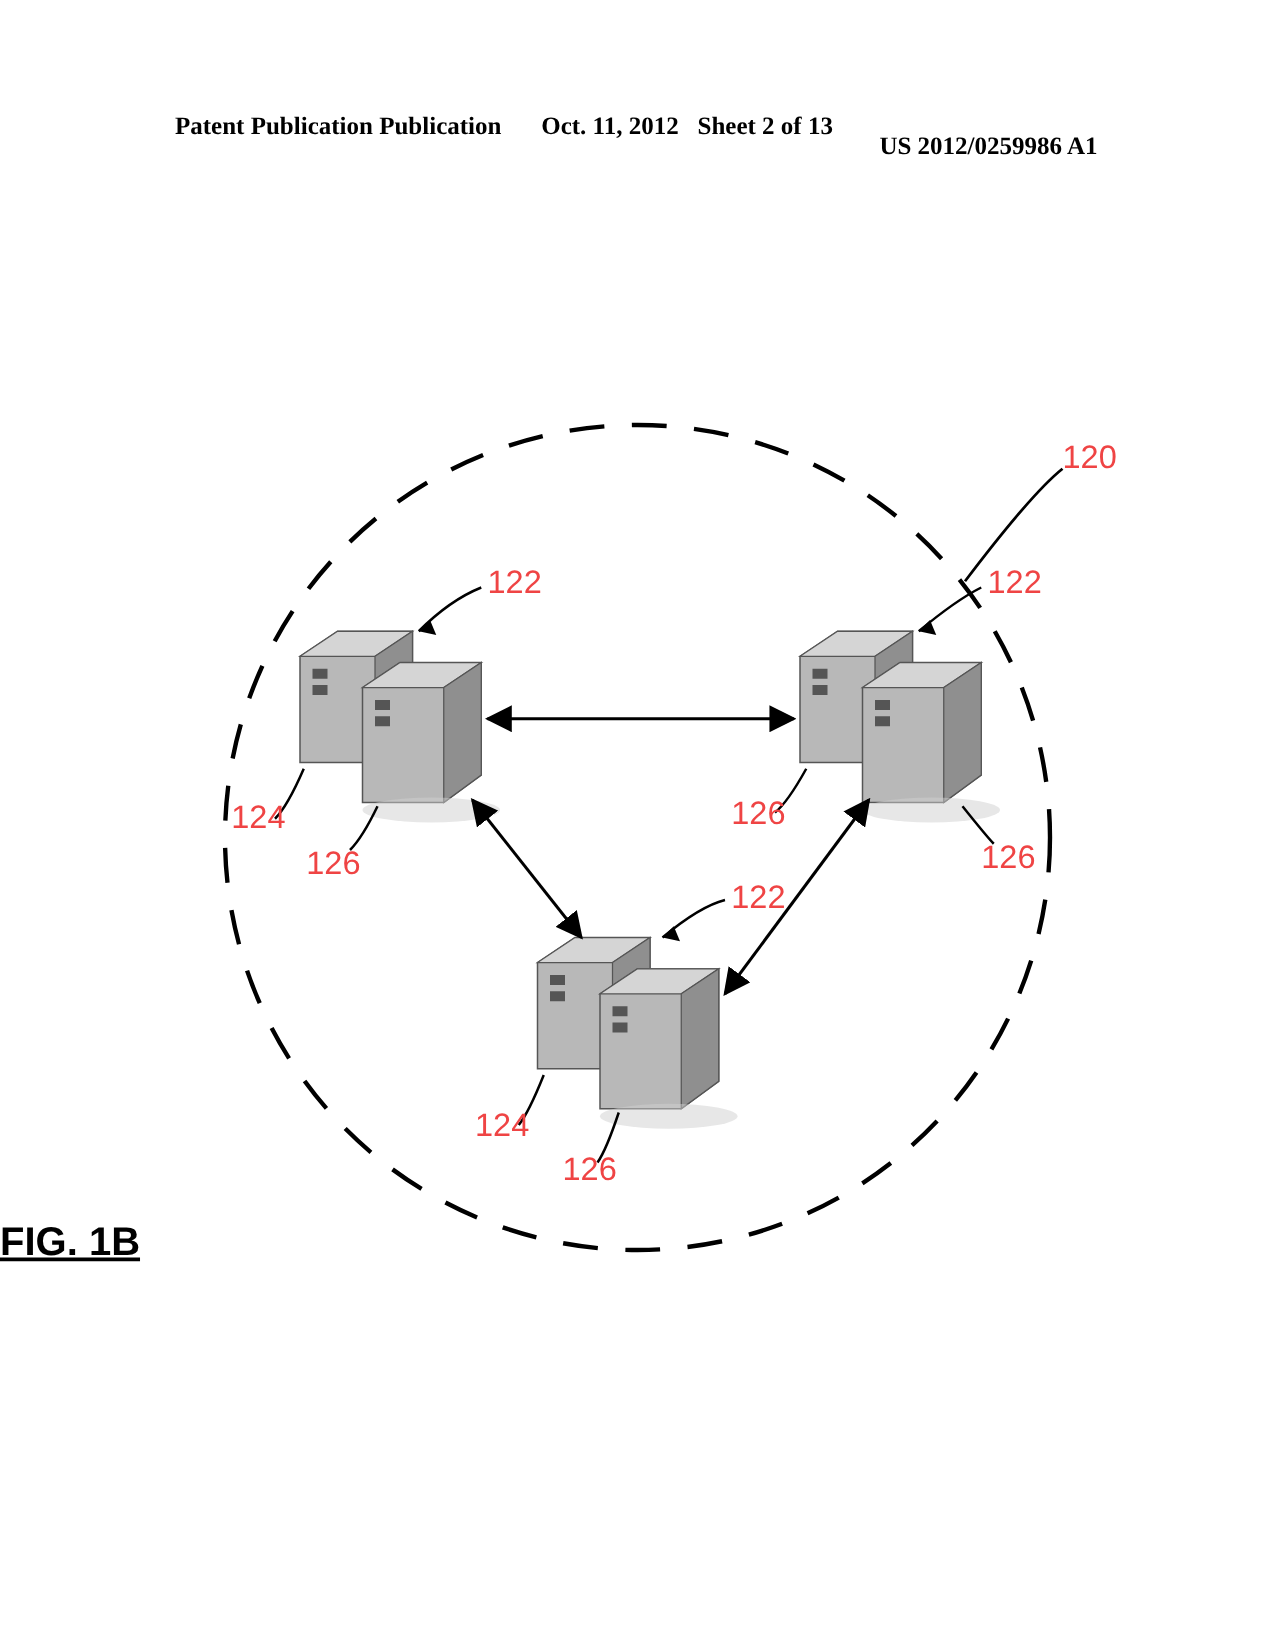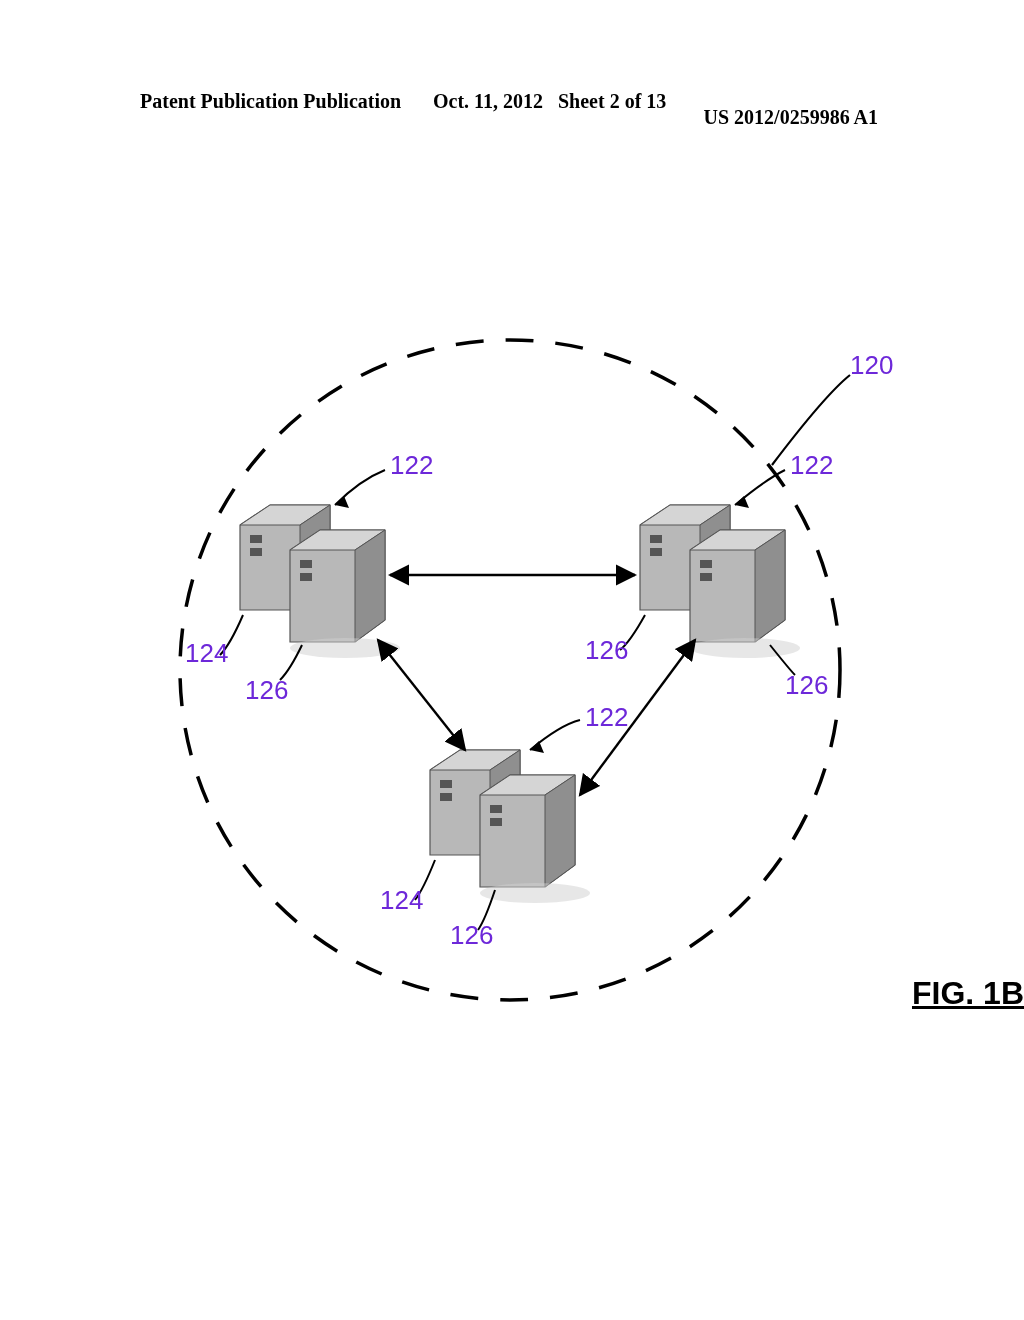--- a/index.html
+++ b/index.html
@@ -31,32 +31,32 @@
     left: 130px;
     top: 320px;
     width: 760px;
     height: 720px;
   }
   .fig-caption {
     position: absolute;
     left: 0;
     width: 100%;
     top: 975px;
-    text-align: right;
+    text-align: left;
     font-family: Arial, Helvetica, sans-serif;
     font-size: 32px;
     font-weight: bold;
     color: #000;
     text-decoration: underline;
   }
   .lbl {
     position: absolute;
     font-family: Arial, Helvetica, sans-serif;
     font-size: 26px;
-    color: #6d28d9;
+    color: #ef4444;
   }
 </style>
 </head>
 <body>
 
 <div class="header">
   <span class="h-left">Patent Publication Publication</span>
   <span class="h-mid">
     <span>Oct. 11, 2012</span>&nbsp;&nbsp;
     <span>Sheet 2 of 13</span>

